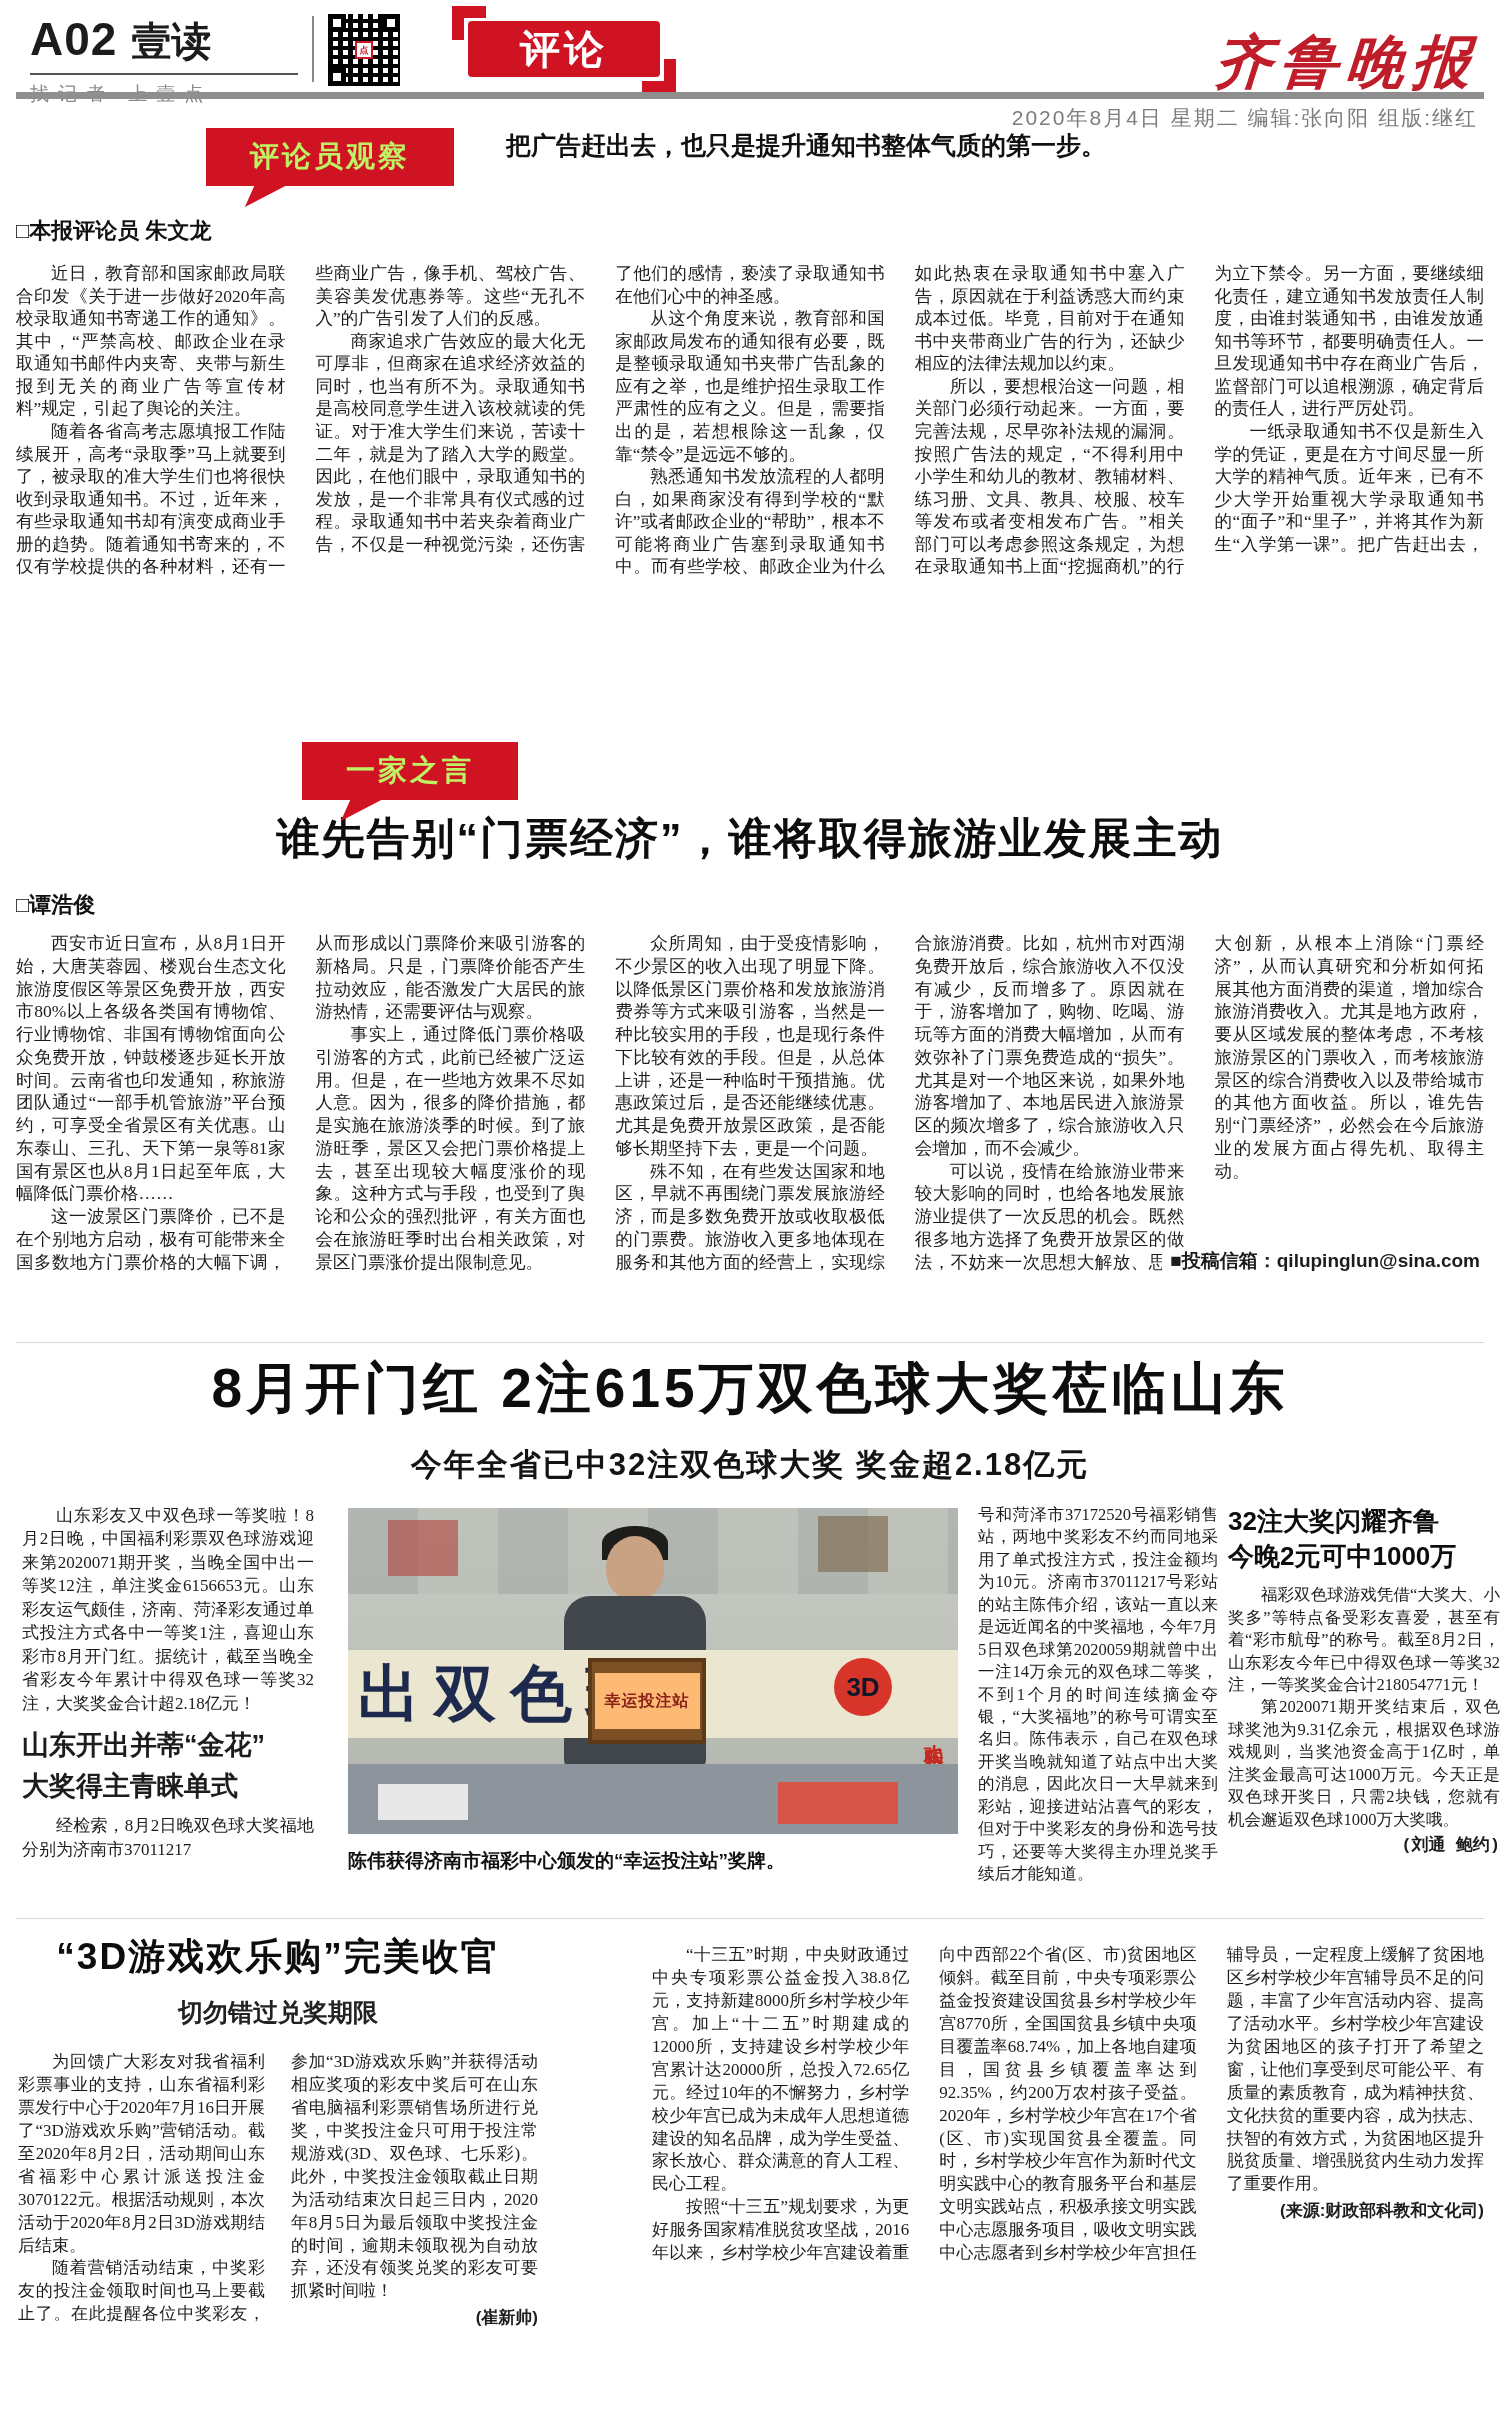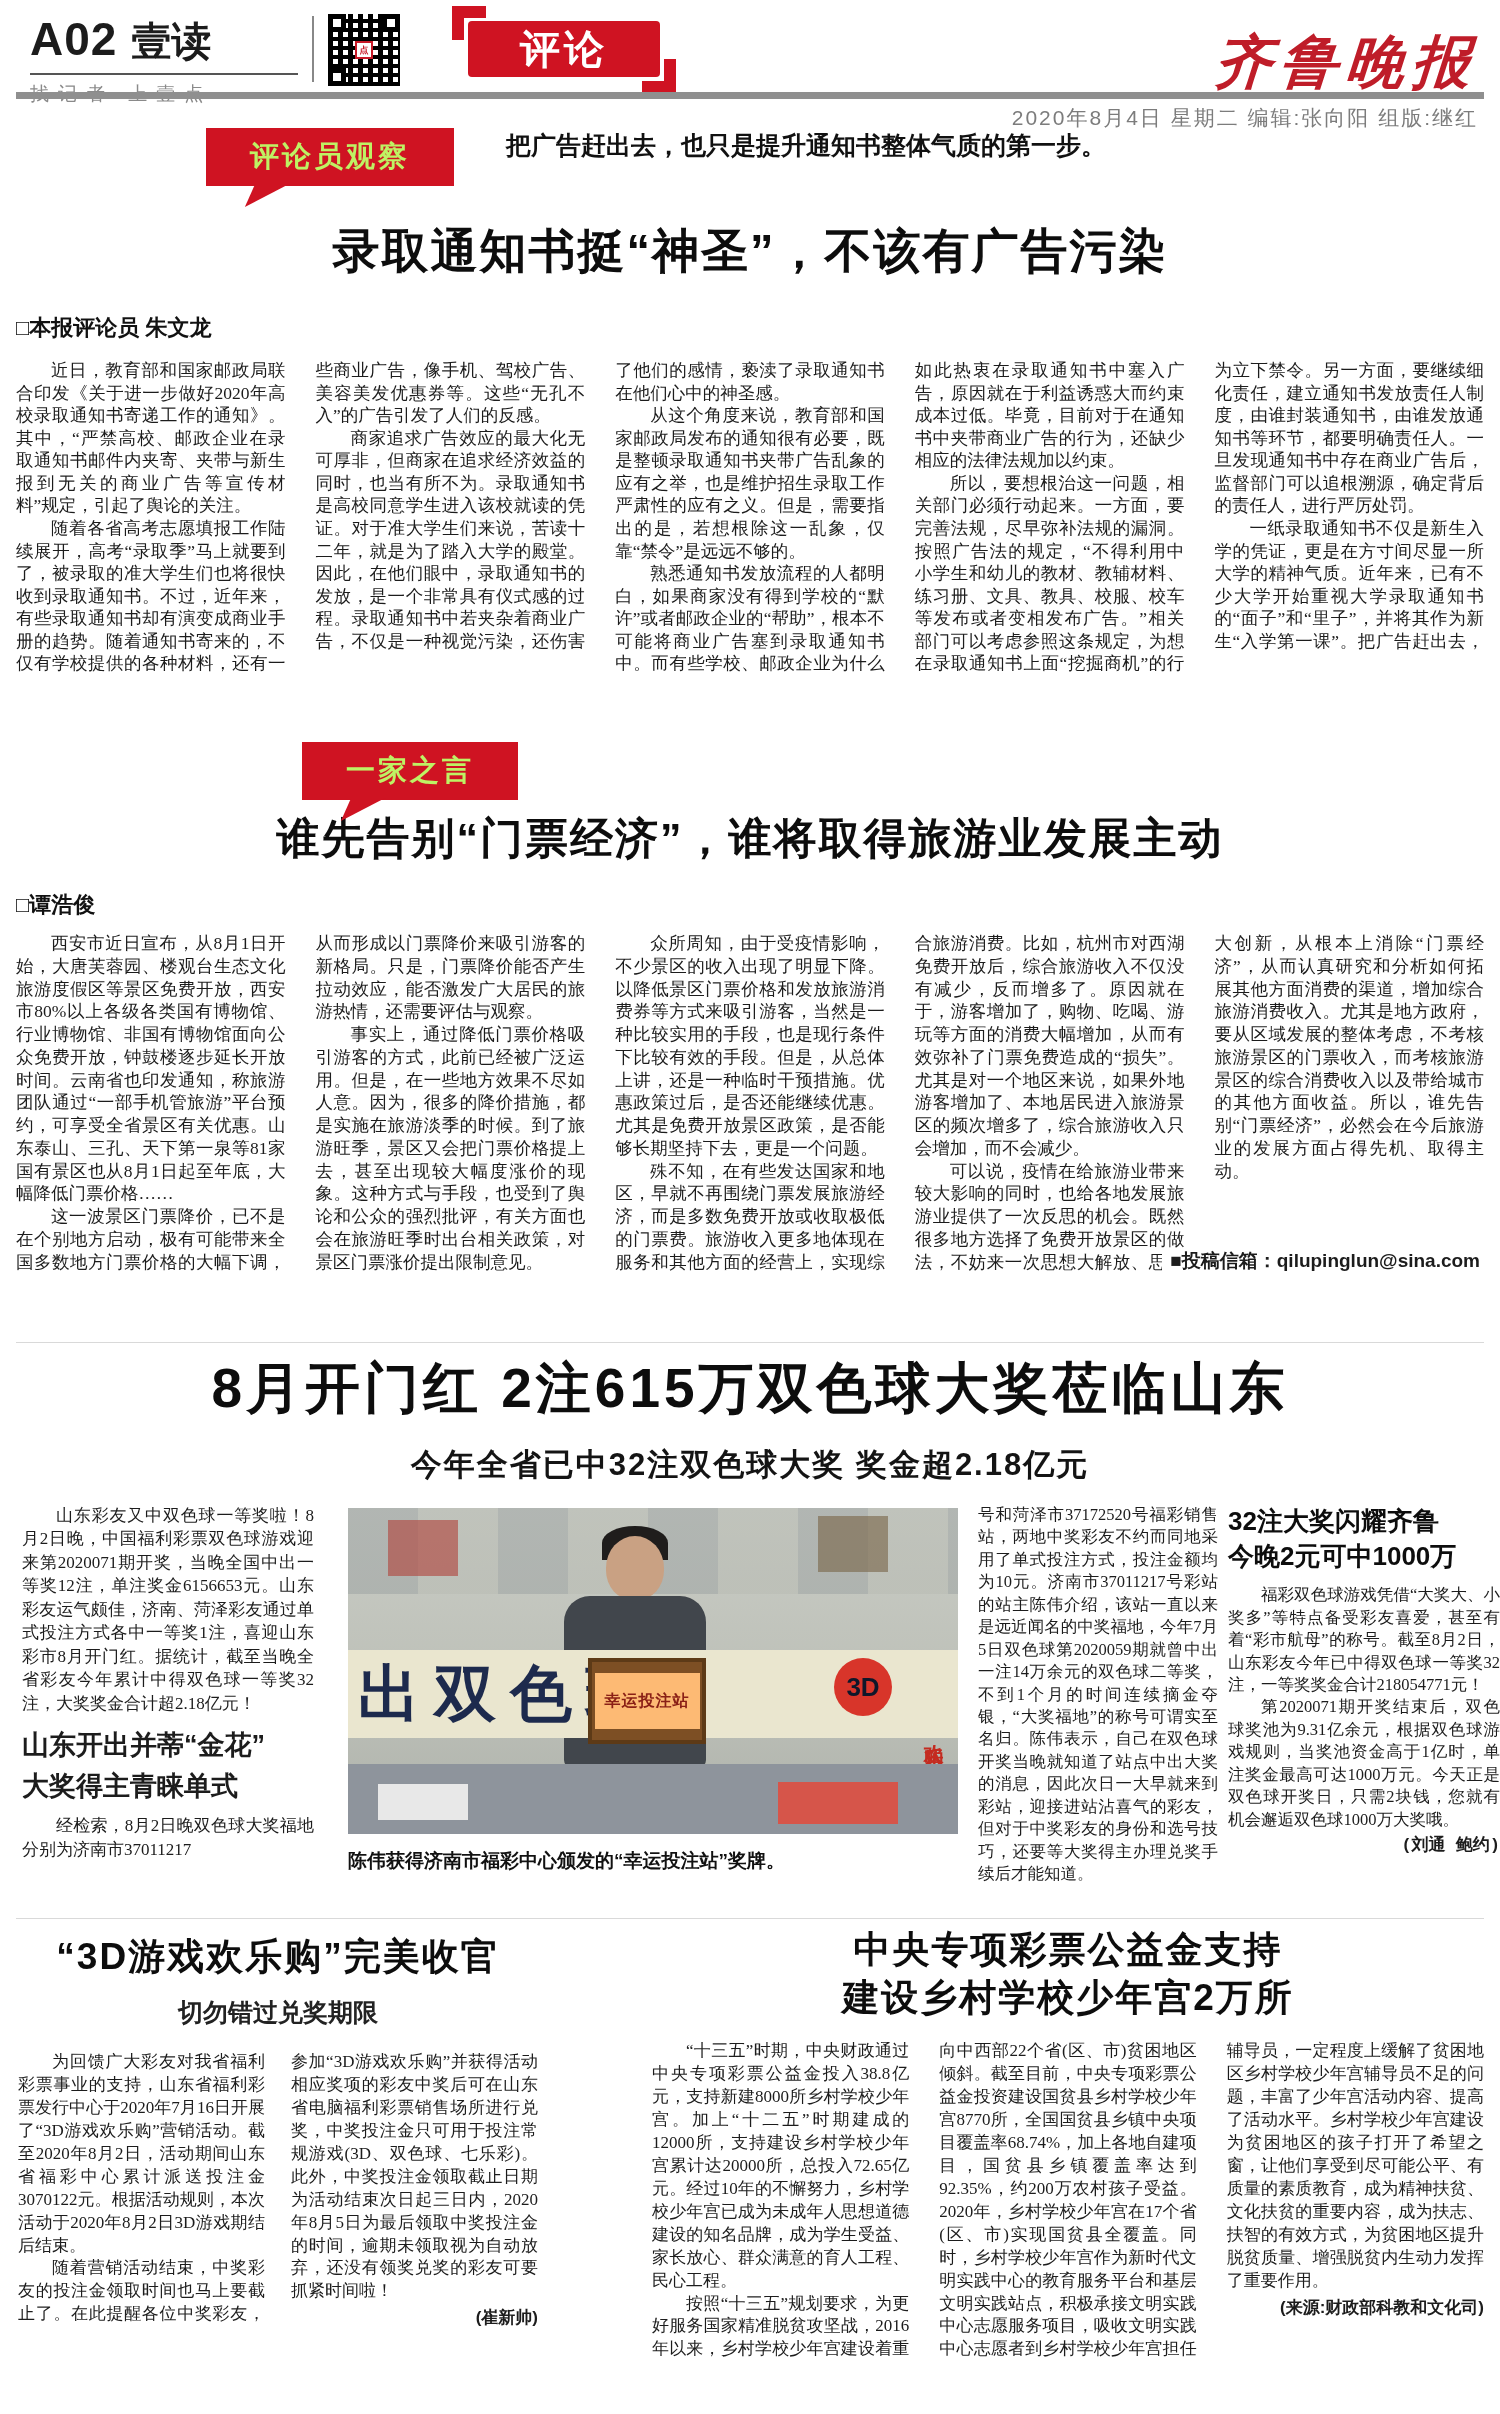--- a/index.html
+++ b/index.html
@@ -145,21 +145,20 @@
     <div class="masthead">齐鲁晚报</div>
   </div>
   <div class="rule-thick"></div>
   <div class="dateline">2020年8月4日  星期二  编辑:张向阳  组版:继红</div>
 
   <div class="a1">
     <div class="lblrow">
       <span class="bubble">评论员观察</span>
       <span class="kicker">把广告赶出去，也只是提升通知书整体气质的第一步。</span>
     </div>
-    <div class="headline">录取通知书挺“神圣”，不该有广告污染</div>
     <div class="byline">□本报评论员  朱文龙</div>
     <div class="cols">
         <p>近日，教育部和国家邮政局联合印发《关于进一步做好2020年高校录取通知书寄递工作的通知》。其中，“严禁高校、邮政企业在录取通知书邮件内夹寄、夹带与新生报到无关的商业广告等宣传材料”规定，引起了舆论的关注。</p>
         <p>随着各省高考志愿填报工作陆续展开，高考“录取季”马上就要到了，被录取的准大学生们也将很快收到录取通知书。不过，近年来，有些录取通知书却有演变成商业手册的趋势。随着通知书寄来的，不仅有学校提供的各种材料，还有一些商业广告，像手机、驾校广告、美容美发优惠券等。这些“无孔不入”的广告引发了人们的反感。</p>
         <p>商家追求广告效应的最大化无可厚非，但商家在追求经济效益的同时，也当有所不为。录取通知书是高校同意学生进入该校就读的凭证。对于准大学生们来说，苦读十二年，就是为了踏入大学的殿堂。因此，在他们眼中，录取通知书的发放，是一个非常具有仪式感的过程。录取通知书中若夹杂着商业广告，不仅是一种视觉污染，还伤害了他们的感情，亵渎了录取通知书在他们心中的神圣感。</p>
         <p>从这个角度来说，教育部和国家邮政局发布的通知很有必要，既是整顿录取通知书夹带广告乱象的应有之举，也是维护招生录取工作严肃性的应有之义。但是，需要指出的是，若想根除这一乱象，仅靠“禁令”是远远不够的。</p>
         <p>熟悉通知书发放流程的人都明白，如果商家没有得到学校的“默许”或者邮政企业的“帮助”，根本不可能将商业广告塞到录取通知书中。而有些学校、邮政企业为什么如此热衷在录取通知书中塞入广告，原因就在于利益诱惑大而约束成本过低。毕竟，目前对于在通知书中夹带商业广告的行为，还缺少相应的法律法规加以约束。</p>
         <p>所以，要想根治这一问题，相关部门必须行动起来。一方面，要完善法规，尽早弥补法规的漏洞。按照广告法的规定，“不得利用中小学生和幼儿的教材、教辅材料、练习册、文具、教具、校服、校车等发布或者变相发布广告。”相关部门可以考虑参照这条规定，为想在录取通知书上面“挖掘商机”的行为立下禁令。另一方面，要继续细化责任，建立通知书发放责任人制度，由谁封装通知书，由谁发放通知书等环节，都要明确责任人。一旦发现通知书中存在商业广告后，监督部门可以追根溯源，确定背后的责任人，进行严厉处罚。</p>
         <p>一纸录取通知书不仅是新生入学的凭证，更是在方寸间尽显一所大学的精神气质。近年来，已有不少大学开始重视大学录取通知书的“面子”和“里子”，并将其作为新生“入学第一课”。把广告赶出去，也只是提升通知书整体气质的第一步。</p>
       </div>
@@ -244,24 +243,20 @@
     <div class="cols">
       <div>
           <p>为回馈广大彩友对我省福利彩票事业的支持，山东省福利彩票发行中心于2020年7月16日开展了“3D游戏欢乐购”营销活动。截至2020年8月2日，活动期间山东省福彩中心累计派送投注金3070122元。根据活动规则，本次活动于2020年8月2日3D游戏期结后结束。</p>
           <p>随着营销活动结束，中奖彩友的投注金领取时间也马上要截止了。在此提醒各位中奖彩友，参加“3D游戏欢乐购”并获得活动相应奖项的彩友中奖后可在山东省电脑福利彩票销售场所进行兑奖，中奖投注金只可用于投注常规游戏(3D、双色球、七乐彩)。此外，中奖投注金领取截止日期为活动结束次日起三日内，2020年8月5日为最后领取中奖投注金的时间，逾期未领取视为自动放弃，还没有领奖兑奖的彩友可要抓紧时间啦！</p>
         </div>
       <div class="endsig">(崔新帅)</div>
     </div>
   </div>
 
   <div class="br">
-    <div class="headline">
-      <span>中央专项彩票公益金支持</span><br>
-      <span>建设乡村学校少年宫2万所</span>
-    </div>
     <div class="cols">
       <div>
           <p>“十三五”时期，中央财政通过中央专项彩票公益金投入38.8亿元，支持新建8000所乡村学校少年宫。加上“十二五”时期建成的12000所，支持建设乡村学校少年宫累计达20000所，总投入72.65亿元。经过10年的不懈努力，乡村学校少年宫已成为未成年人思想道德建设的知名品牌，成为学生受益、家长放心、群众满意的育人工程、民心工程。</p>
           <p>按照“十三五”规划要求，为更好服务国家精准脱贫攻坚战，2016年以来，乡村学校少年宫建设着重向中西部22个省(区、市)贫困地区倾斜。截至目前，中央专项彩票公益金投资建设国贫县乡村学校少年宫8770所，全国国贫县乡镇中央项目覆盖率68.74%，加上各地自建项目，国贫县乡镇覆盖率达到92.35%，约200万农村孩子受益。2020年，乡村学校少年宫在17个省(区、市)实现国贫县全覆盖。同时，乡村学校少年宫作为新时代文明实践中心的教育服务平台和基层文明实践站点，积极承接文明实践中心志愿服务项目，吸收文明实践中心志愿者到乡村学校少年宫担任辅导员，一定程度上缓解了贫困地区乡村学校少年宫辅导员不足的问题，丰富了少年宫活动内容、提高了活动水平。乡村学校少年宫建设为贫困地区的孩子打开了希望之窗，让他们享受到尽可能公平、有质量的素质教育，成为精神扶贫、文化扶贫的重要内容，成为扶志、扶智的有效方式，为贫困地区提升脱贫质量、增强脱贫内生动力发挥了重要作用。</p>
         </div>
       <div class="endsig">(来源:财政部科教和文化司)</div>
     </div>
   </div>
 
 </div>

